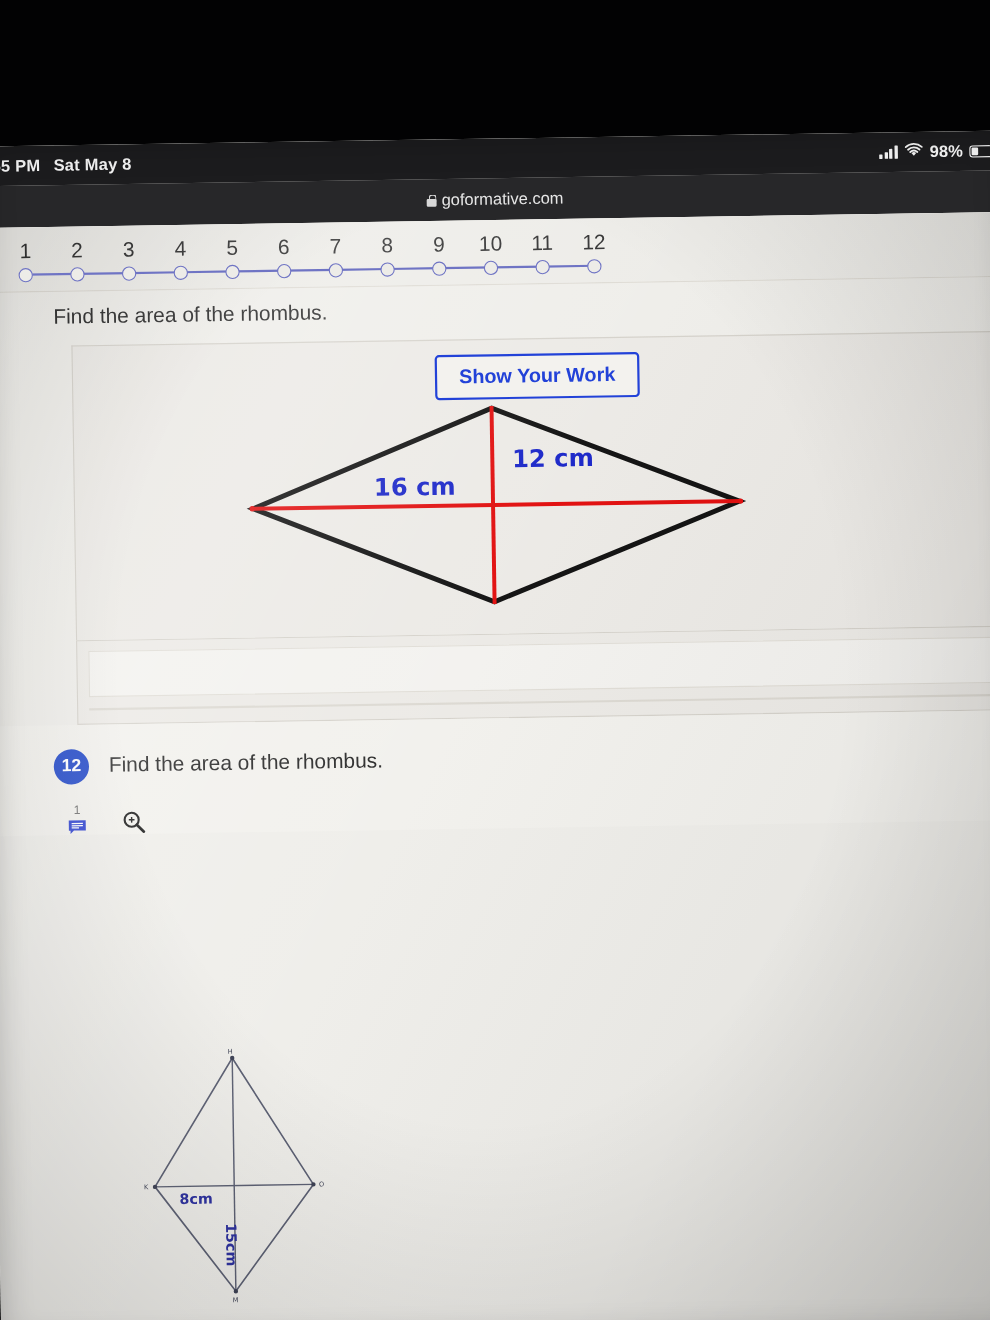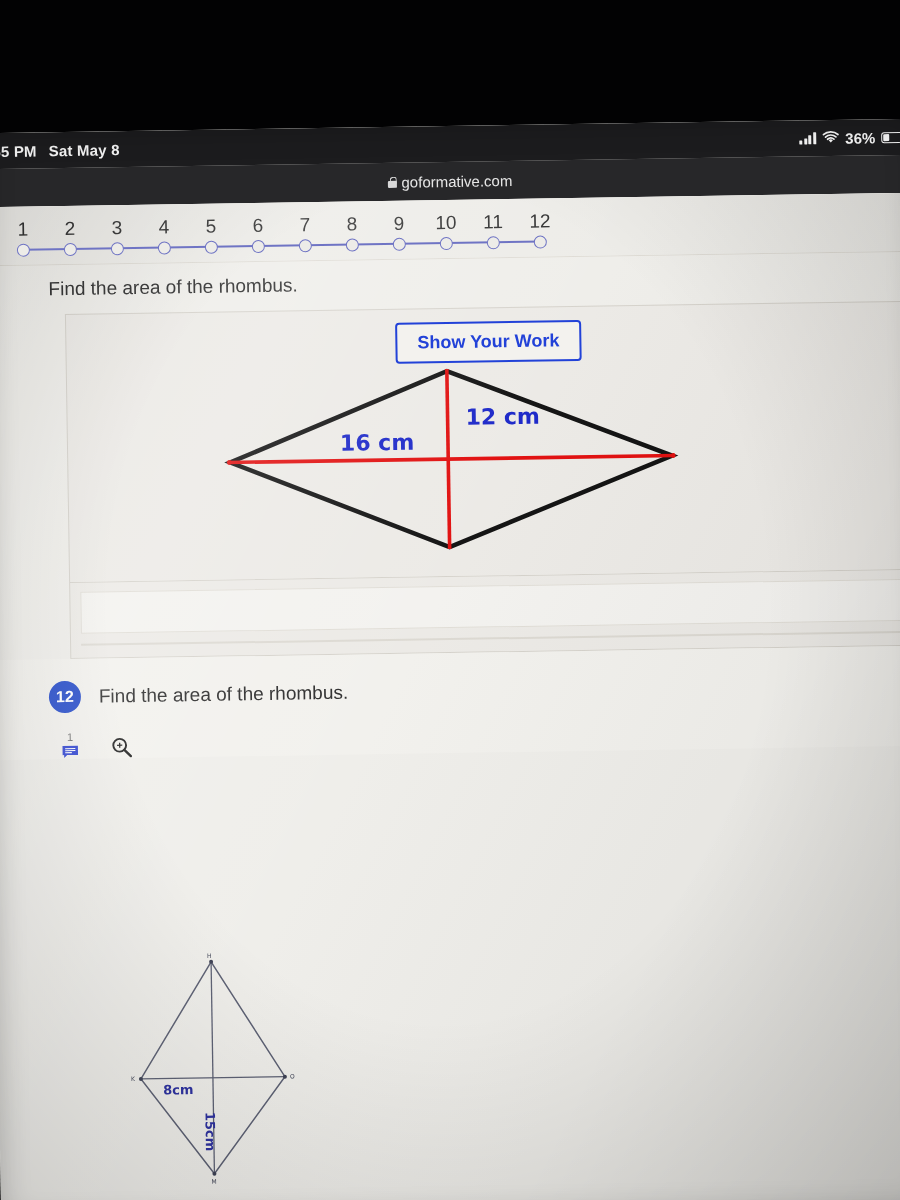--- a/index.html
+++ b/index.html
@@ -282,21 +282,21 @@
             <i></i>
         </span>
         <span>
           <svg width="17" height="13" viewBox="0 0 17 13">
             <path d="M8.5 11.6l2.1-2.4a3.2 3.2 0 0 0-4.2 0z" fill="#f2f2f2"></path>
             <path d="M3.3 6.0a7.8 7.8 0 0 1 10.4 0" stroke="#f2f2f2" stroke-width="1.7" fill="none" stroke-linecap="round"></path>
             <path d="M5.3 8.2a5 5 0 0 1 6.4 0" stroke="#f2f2f2" stroke-width="1.7" fill="none" stroke-linecap="round"></path>
             <path d="M1.2 3.6a11 11 0 0 1 14.6 0" stroke="#f2f2f2" stroke-width="1.7" fill="none" stroke-linecap="round"></path>
           </svg>
         </span>
-        <span>36%</span>
+        <span>98%</span>
         <span class="battery">
             <b></b>
           </span>
       </div>
     </div>
 
     <div class="url-bar">
       <span class="lock-ic"></span>
       <span>goformative.com</span>
     </div>

